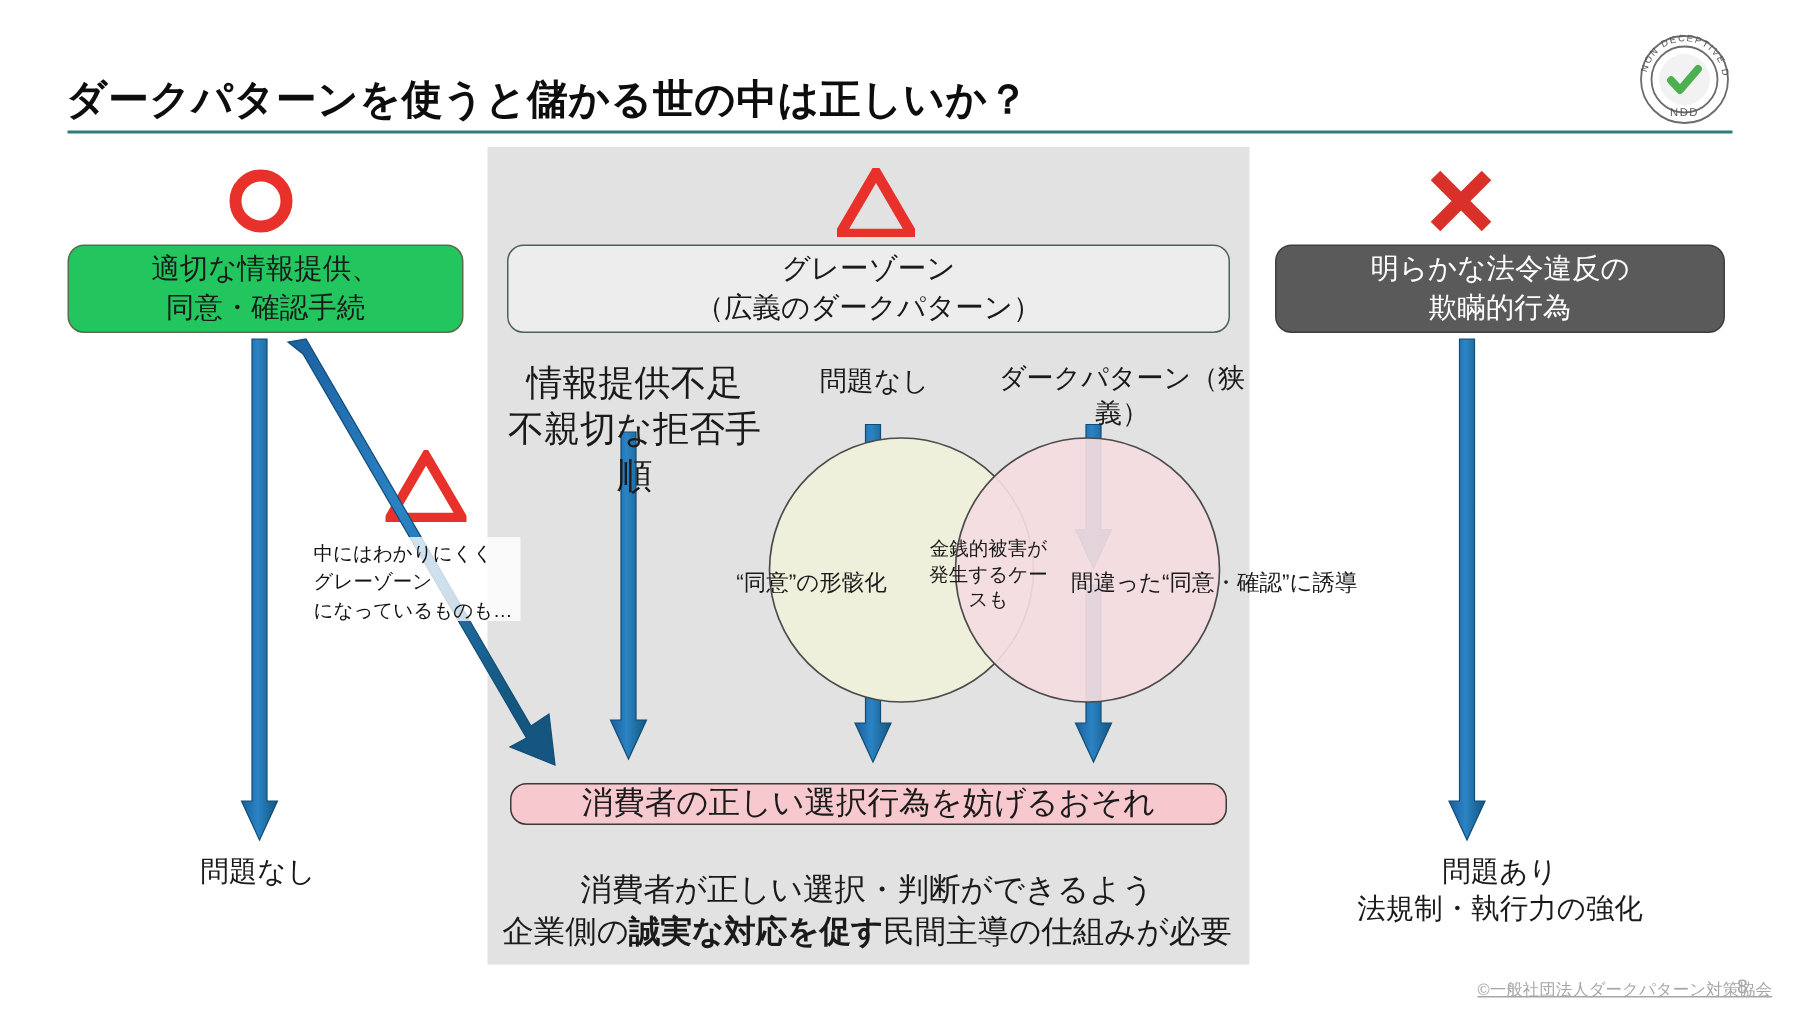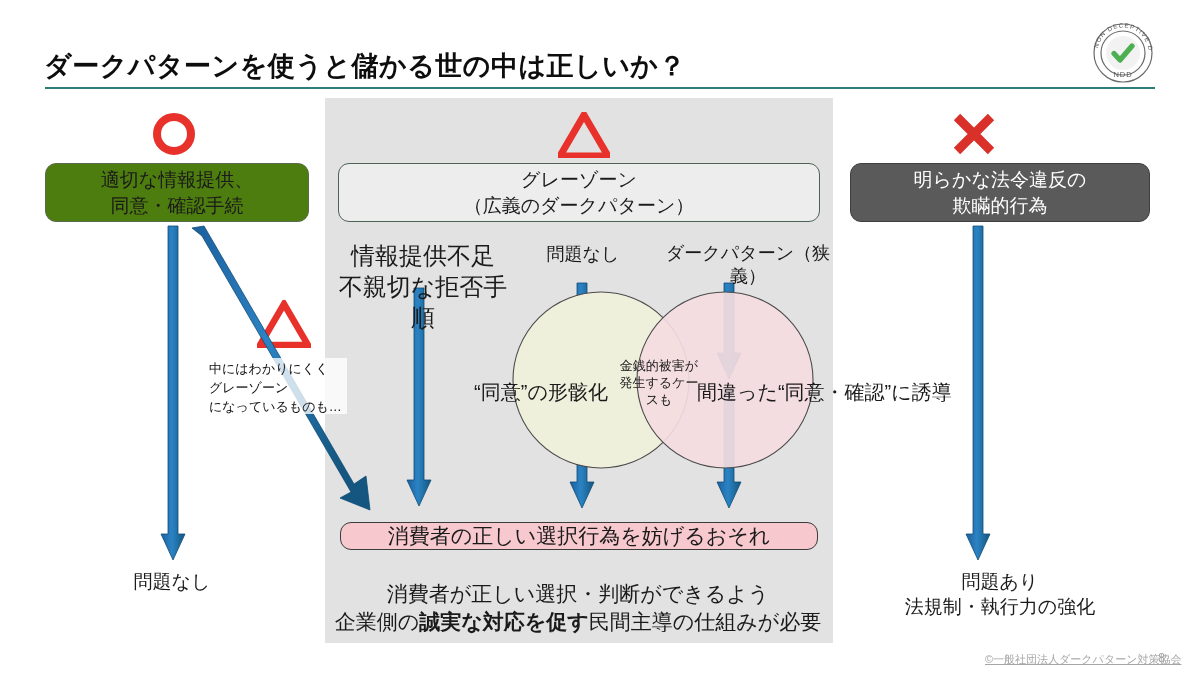--- a/index.html
+++ b/index.html
@@ -28,21 +28,21 @@
   .mark-circle{left:150px;top:110px;width:48px;height:48px;}
   .mark-tri-center{left:558px;top:112px;width:52px;height:46px;}
   .mark-cross{left:950px;top:110px;width:48px;height:48px;}
   .mark-tri-small{left:257px;top:300px;width:54px;height:48px;}
 
   
   .box{position:absolute;box-sizing:border-box;display:flex;flex-direction:column;
        align-items:center;justify-content:center;text-align:center;
        border-radius:11px;line-height:1.35;}
   .box-left{left:45px;top:163px;width:264px;height:59px;
-            background:#4d7c0f;border:1.4px solid #5b6b4f;font-size:19px;}
+            background:#22c55e;border:1.4px solid #5b6b4f;font-size:19px;}
   .box-center{left:338px;top:163px;width:482px;height:59px;
             background:#ededed;border:1.4px solid #4e6356;font-size:19px;}
   .box-right{left:850px;top:163px;width:300px;height:59px;
             background:#5a5a5a;border:1.4px solid #3f3f3f;color:#ffffff;font-size:19px;}
   .box-pink{left:340px;top:522px;width:478px;height:28px;
             background:#f7c8ce;border:1.4px solid #3b3b3b;font-size:21px;}
 
   
   .lbl{position:absolute;text-align:center;line-height:1.3;}
   .lbl-cat1{left:328px;top:240px;width:190px;font-size:24px;}
@@ -50,21 +50,21 @@
   .lbl-cat3{left:648px;top:243px;width:200px;font-size:18px;font-family:Liberation Mono, monospace;}
 
   .lbl-noproblem{left:82px;top:570px;width:180px;font-size:19px;}
   .lbl-problem{left:880px;top:570px;width:240px;font-size:19px;}
 
   .lbl-concl{left:318px;top:580px;width:520px;font-size:21px;line-height:1.35;}
   .lbl-concl .b{font-weight:bold;}
 
   
   .venn{position:absolute;left:498px;top:290px;width:330px;height:180px;}
-  .venn-txt{position:absolute;font-size:20px;text-align:center;line-height:1.3;
+  .venn-txt{position:absolute;font-size:15px;text-align:center;line-height:1.3;
             white-space:nowrap;}
   .venn-left-txt{left:466px;top:379px;width:150px;}
   .venn-mid-txt{left:618px;top:358px;width:82px;font-size:13px;white-space:normal;}
   .venn-right-txt{left:697px;top:379px;width:225px;}
 
   
   .callout{position:absolute;left:205px;top:358px;width:142px;height:56px;
            background:rgba(255,255,255,.78);font-size:13px;line-height:1.45;
            padding:2px 4px;box-sizing:border-box;color:#111;}
 

